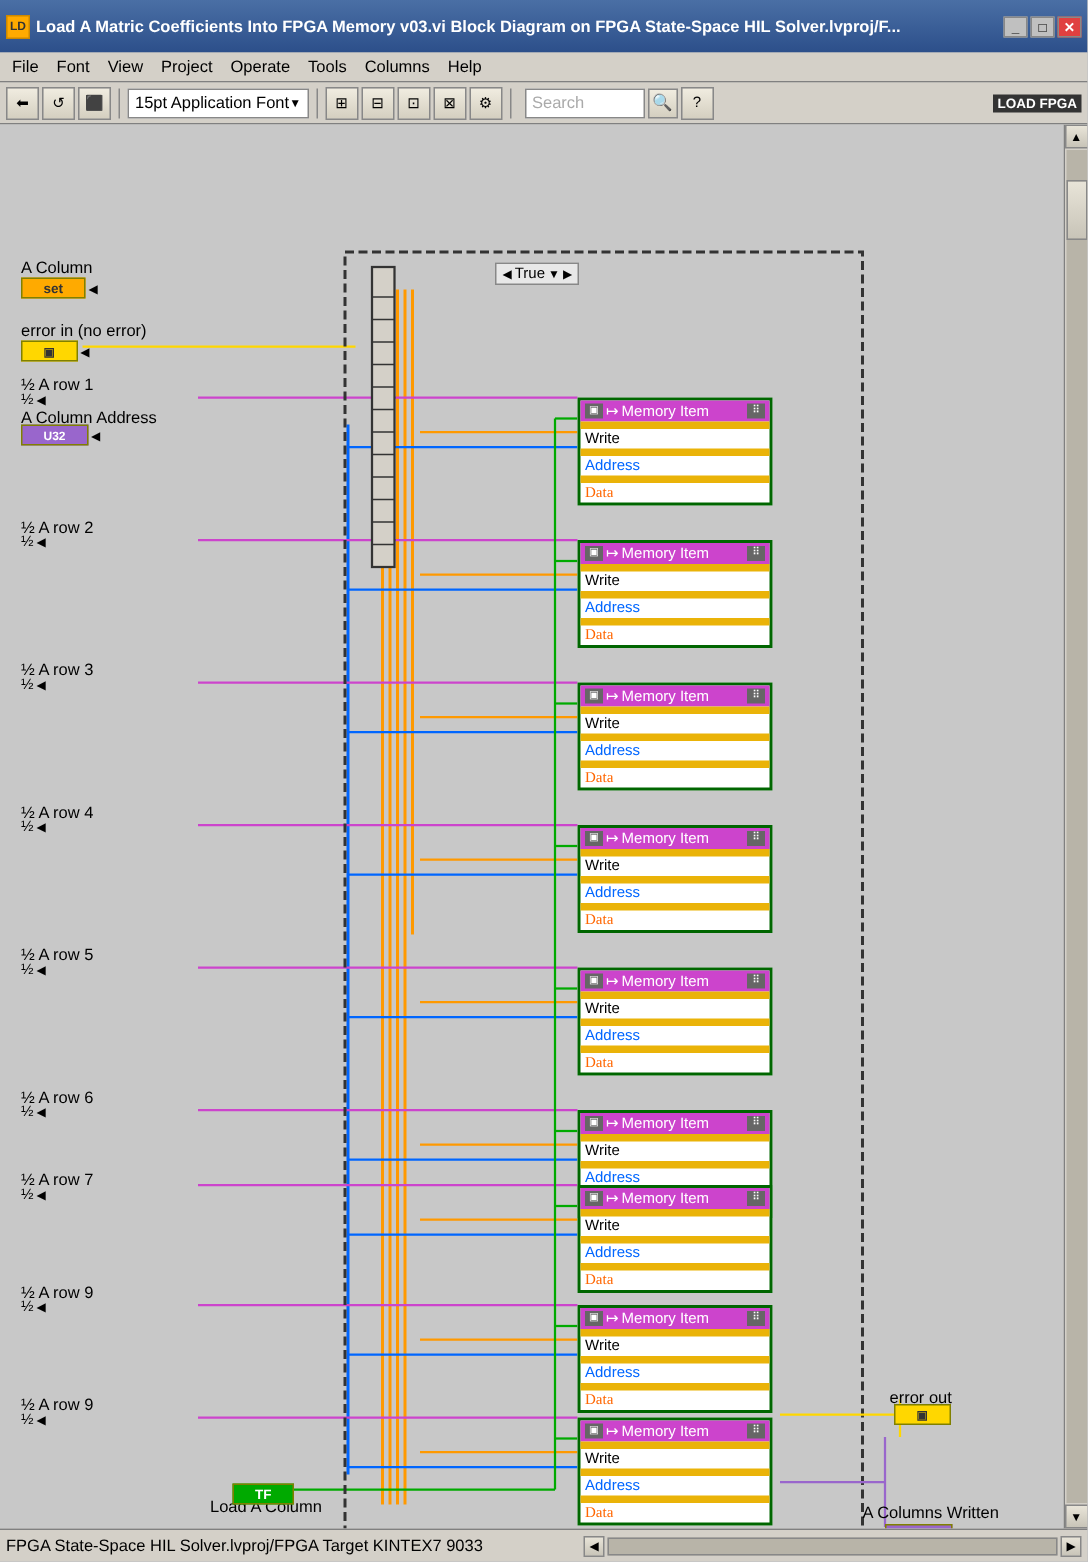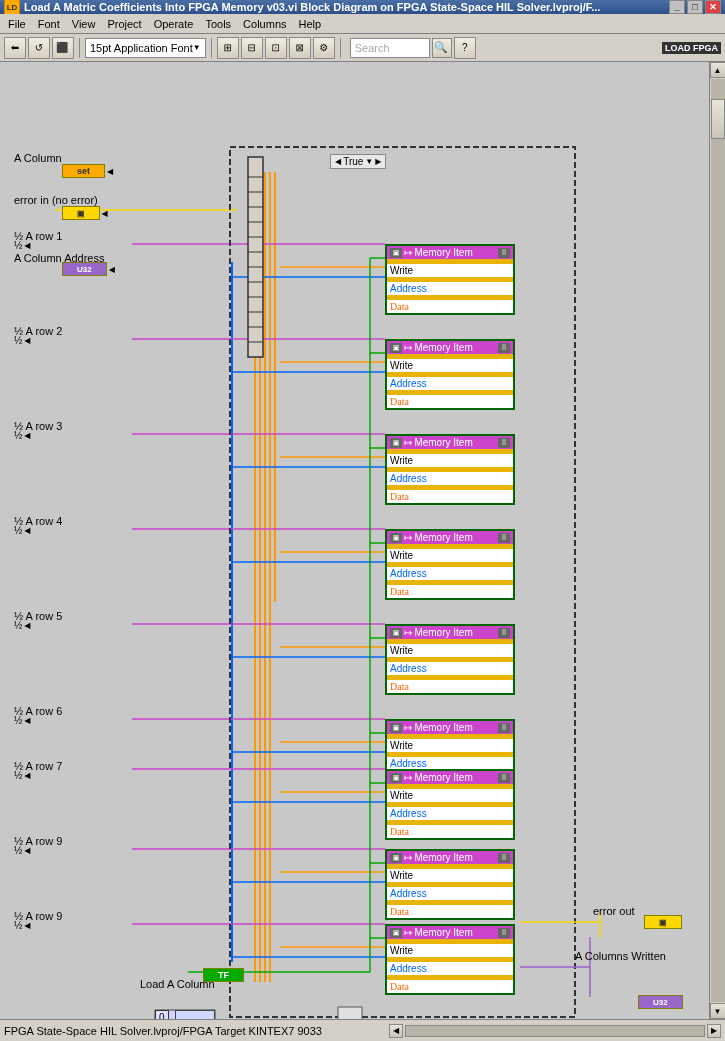--- a/index.html
+++ b/index.html
@@ -11,21 +11,21 @@
       height: 1041px;
       overflow: hidden;
       display: flex;
       flex-direction: column;
     }
 
     
     .title-bar {
       background: linear-gradient(to bottom, #4a6fa5, #2c4f8a);
       color: white;
-      height: 14px;
+      height: 35px;
       display: flex;
       align-items: center;
       padding: 0 4px;
       font-size: 11px;
       font-weight: bold;
       flex-shrink: 0;
     }
     .title-bar-icon {
       width: 16px;
       height: 16px;
@@ -265,21 +265,20 @@
     .term-box {
       height: 14px;
       min-width: 28px;
       border: 1px solid #808000;
       display: flex;
       align-items: center;
       justify-content: center;
       font-size: 9px;
       font-weight: bold;
       padding: 0 14px;
-      margin-left: 48px;
     }
     .term-set { background: #ffaa00; color: #333; }
     .term-u32 { background: #9966cc; color: white; }
     .term-bool { background: #00aa00; color: white; text-align: center; }
     .term-err { background: #ffd700; color: #333; border: 1px solid #808000; }
     .term-err2 { background: #ffd700; color: #333; }
     .term-out { background: #9966cc; color: white; }
 
     
     .mem-block {
@@ -686,21 +685,21 @@
         <div class="mem-row mem-write">Write</div>
         <div class="mem-row mem-address">Address</div>
         <div class="mem-row mem-data">Data</div>
       </div>
 
       <div class="node-label" style="top:843px;left:593px;">error out</div>
       <div class="terminal" style="top:853px;left:596px;">
         <div class="term-box term-err2" style="font-size:8px;">▣</div>
       </div>
 
-      <div class="node-label" style="top:888px;left:575px;text-align:right;">A Columns Written</div>
+      <div class="node-label" style="top:920px;left:575px;text-align:right;">A Columns Written</div>
       <div class="terminal" style="top:933px;left:590px;">
         <div class="term-box term-out" style="font-size:8px;">U32</div>
       </div>
 
       <div class="constant" style="top:948px;left:155px;">0</div>
 
       <div style="position:absolute;top:948px;left:175px;width:40px;height:22px;background:#d0d8ff;border:1px solid #444;display:flex;align-items:center;justify-content:center;font-size:9px;">
         
       </div>
 

